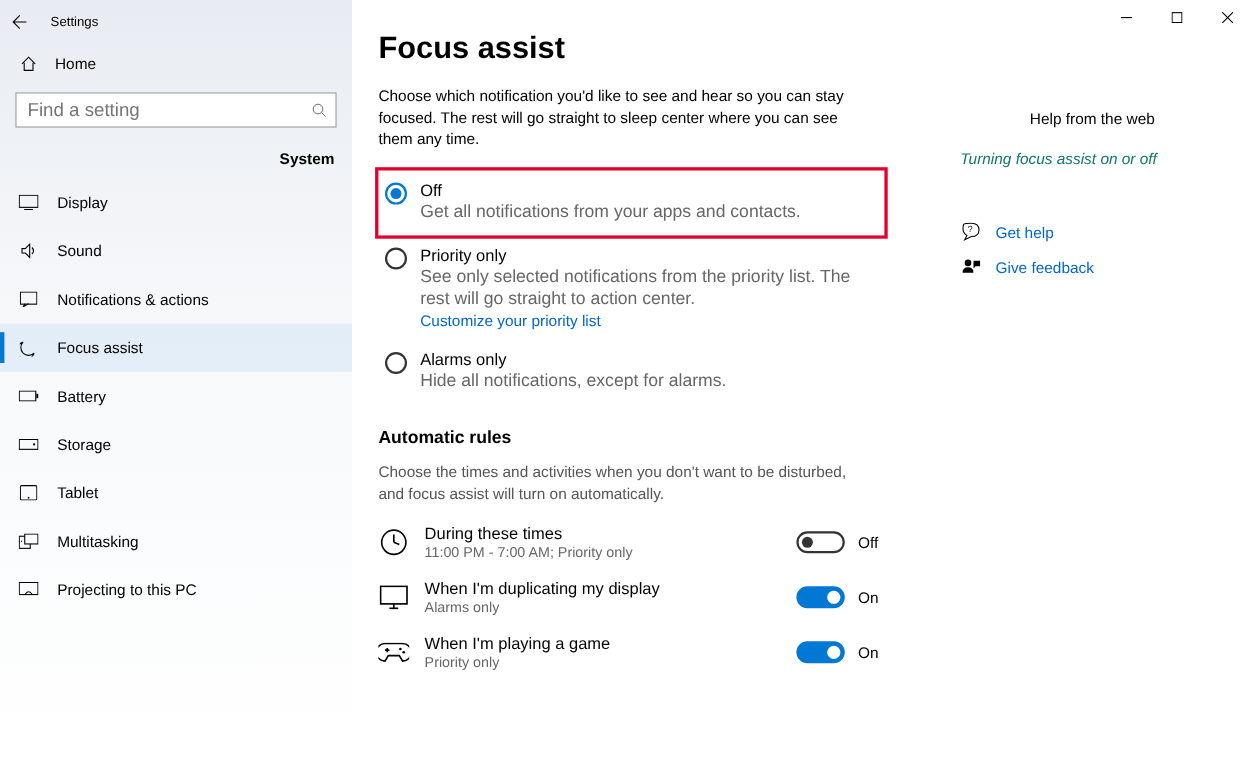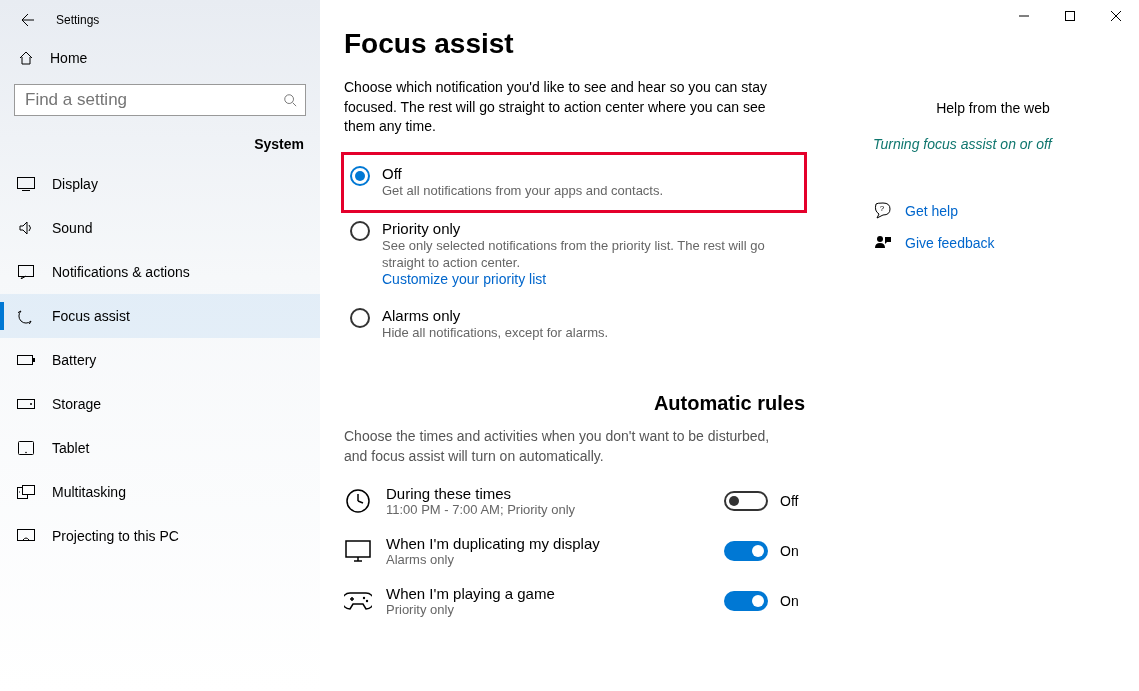--- a/index.html
+++ b/index.html
@@ -1,48 +1,48 @@
 <!DOCTYPE html>
 <html><head>
 <meta charset="utf-8">
 <style>
   html,body{margin:0;padding:0;font-family:"Segoe UI",Arial,sans-serif;font-size:14px;color:#000;background:#fff;}
   body{width:1139px;height:691px;overflow:hidden;position:relative;}
   .window{display:flex;height:100%;}
   .sidebar{width:320px;background:linear-gradient(to bottom,#e8ecf2 0%,#f6f8fa 40%,#ffffff 100%);padding:0;box-sizing:border-box;}
-  .titlebar{display:flex;align-items:center;height:40px;padding-left:18px;}
+  .titlebar{display:flex;align-items:center;height:40px;padding-left:8px;}
   .back-btn{width:20px;height:20px;display:flex;align-items:center;justify-content:center;cursor:pointer;}
   .titlebar-label{font-size:12px;margin-left:18px;color:#000;}
   .caption-buttons{position:absolute;top:0;right:0;display:flex;}
   .caption-btn{width:46px;height:32px;display:flex;align-items:center;justify-content:center;cursor:pointer;}
   .home-link{display:flex;align-items:center;padding:10px 16px;cursor:pointer;}
   .home-link .icon{width:20px;display:flex;justify-content:center;}
   .home-link span.label{margin-left:14px;font-size:14px;}
   .search-box{margin:8px 14px 14px 14px;border:1px solid #999;background:#fff;height:32px;display:flex;align-items:center;padding:0 8px;box-sizing:border-box;}
   .search-box input{border:none;flex:1;outline:none;font-size:17px;background:transparent;}
   .search-box .s-icon{color:#666;}
   .section-header{font-weight:600;font-size:14px;padding:6px 16px 10px 16px;text-align:right;}
   .nav-item{display:flex;align-items:center;height:44px;padding:0 16px;cursor:pointer;position:relative;}
   .nav-item.selected::before{content:"";position:absolute;left:0;top:8px;bottom:8px;width:4px;background:#0078d4;}
   .nav-item.selected{background:rgba(0,120,212,0.08);}
   .nav-item .icon{width:20px;display:flex;justify-content:center;color:#000;}
   .nav-item .label{margin-left:16px;font-size:14px;}
   .main{flex:1;padding:28px 24px 0 24px;box-sizing:border-box;overflow:hidden;position:relative;}
   h1{font-weight:600;font-size:28px;margin:0 0 18px 0;}
-  h2{font-weight:600;font-size:20px;margin:40px 0 12px 0;text-align:center;}
+  h2{font-weight:600;font-size:16px;margin:22px 0 12px 0;}
   .desc{max-width:440px;color:#000;line-height:1.4;margin-bottom:18px;}
   .radio-group{max-width:460px;}
   .radio-item{display:flex;align-items:flex-start;padding:10px 6px;cursor:pointer;}
   .radio-item.highlighted{border:3px solid #e4002b;margin:-3px;}
   .radio-outer{width:20px;height:20px;border-radius:50%;border:2px solid #333;box-sizing:border-box;display:flex;align-items:center;justify-content:center;margin-right:12px;flex:none;margin-top:1px;}
   .radio-item.selected .radio-outer{border-color:#0078d4;}
   .radio-inner{width:10px;height:10px;border-radius:50%;background:#0078d4;display:none;}
   .radio-item.selected .radio-inner{display:block;}
   .radio-label{font-size:15px;}
-  .radio-sub{font-size:13px;color:#666;line-height:1.3;margin-top:1px;}
+  .radio-sub{font-size:16px;color:#666;line-height:1.3;margin-top:1px;}
   .link{color:#0066cc;cursor:pointer;font-size:14px;}
   .rule-row{display:flex;align-items:center;margin-bottom:18px;}
   .rule-icon{width:28px;height:28px;display:flex;align-items:center;justify-content:center;margin-right:14px;flex:none;}
   .rule-text{flex:1;}
   .rule-title{font-size:15px;}
   .rule-sub{font-size:13px;color:#666;}
   .toggle-wrap{display:flex;align-items:center;width:100px;}
   .toggle{width:44px;height:20px;border-radius:10px;position:relative;cursor:pointer;}
   .toggle.off{border:2px solid #333;box-sizing:border-box;}
   .toggle.off .knob{width:10px;height:10px;border-radius:50%;background:#333;position:absolute;left:3px;top:3px;}
@@ -169,21 +169,21 @@
             <rect x="0.5" y="0.5" width="17" height="11" stroke="#000" fill="none"></rect>
             <path d="M6 11 Q9 7 12 11" stroke="#000" fill="none"></path>
           </svg>
         </span>
       <span class="label">Projecting to this PC</span>
     </div>
   </div>
 
   <div class="main">
     <h1>Focus assist</h1>
-    <div class="desc">Choose which notification you'd like to see and hear so you can stay focused. The rest will go straight to action center where you can see them any time.</div>
+    <div class="desc">Choose which notification you'd like to see and hear so you can stay focused. The rest will go straight to sleep center where you can see them any time.</div>
 
     <div class="radio-group">
       <div class="radio-item selected highlighted">
         <div class="radio-outer">
             <div class="radio-inner"></div>
           </div>
         <div>
           <div class="radio-label">Off</div>
           <div class="radio-sub">Get all notifications from your apps and contacts.</div>
         </div>

